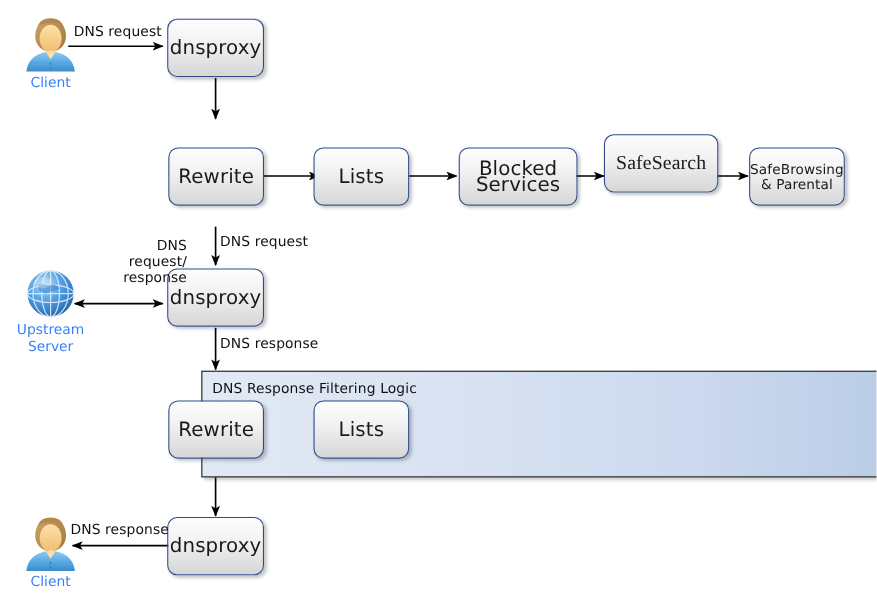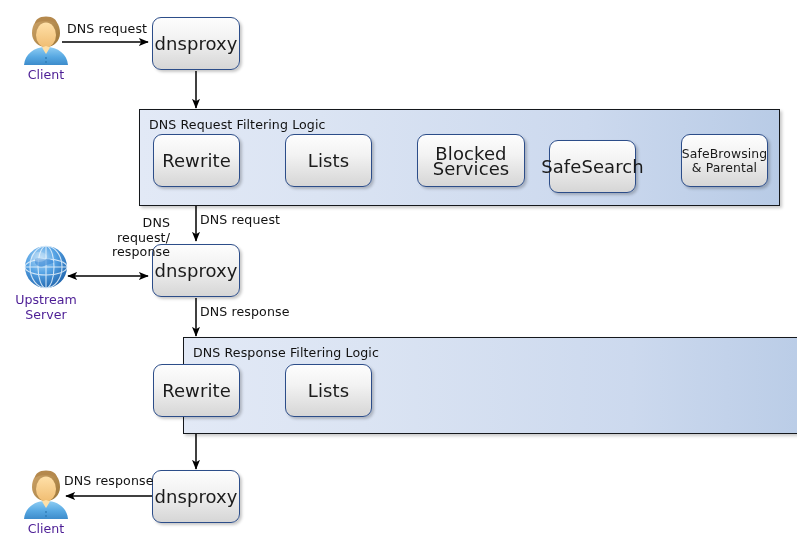--- a/index.html
+++ b/index.html
@@ -64,21 +64,21 @@
     line-height: 14.5px;
     white-space: pre-line;
     letter-spacing: 0.1px;
   }
   .edge-label.center { text-align: right; margin-left: 20px; }
 
   
   .actor-label {
     position: absolute;
     font-size: 12.6px;
-    color: #4c1d95;
+    color: #3b82f6;
     text-align: center;
     line-height: 14.5px;
     white-space: pre-line;
   }
 
   
   #edges {
     position: absolute;
     left: 0; top: 0;
     width: 797px; height: 558px;
@@ -198,35 +198,32 @@
   </div>
 
   <div class="node" style="left:152px; top:244px; width:88px; height:53px;">
     <span class="lbl">dnsproxy</span>
   </div>
 
   <div class="node" style="left:152px; top:470px; width:88px; height:53px;">
     <span class="lbl">dnsproxy</span>
   </div>
 
-  <div class="panel" style="left:139px; top:109px; width:641px; height:97px;">
-    <div class="panel-title">DNS Request Filtering Logic</div>
-  </div>
 
   <div class="node" style="left:153px; top:134px; width:87px; height:53px;">
     <span class="lbl">Rewrite</span>
   </div>
   <div class="node" style="left:285px; top:134px; width:87px; height:53px;">
     <span class="lbl">Lists</span>
   </div>
   <div class="node" style="left:417px; top:134px; width:108px; height:53px;">
     <span class="lbl">Blocked
 Services</span>
   </div>
-  <div class="node" style="left:549px; top:140px; width:87px; height:53px;">
+  <div class="node" style="left:549px; top:122px; width:104px; height:53px;font-family:Liberation Serif, serif;">
     <span class="lbl">SafeSearch</span>
   </div>
   <div class="node tight" style="left:681px; top:134px; width:87px; height:53px;">
     <span class="lbl">SafeBrowsing
 &amp; Parental</span>
   </div>
 
   <div class="panel" style="left:139px; top:337px; width:641px; height:97px;margin-left:44px;">
     <div class="panel-title">DNS Response Filtering Logic</div>
   </div>

